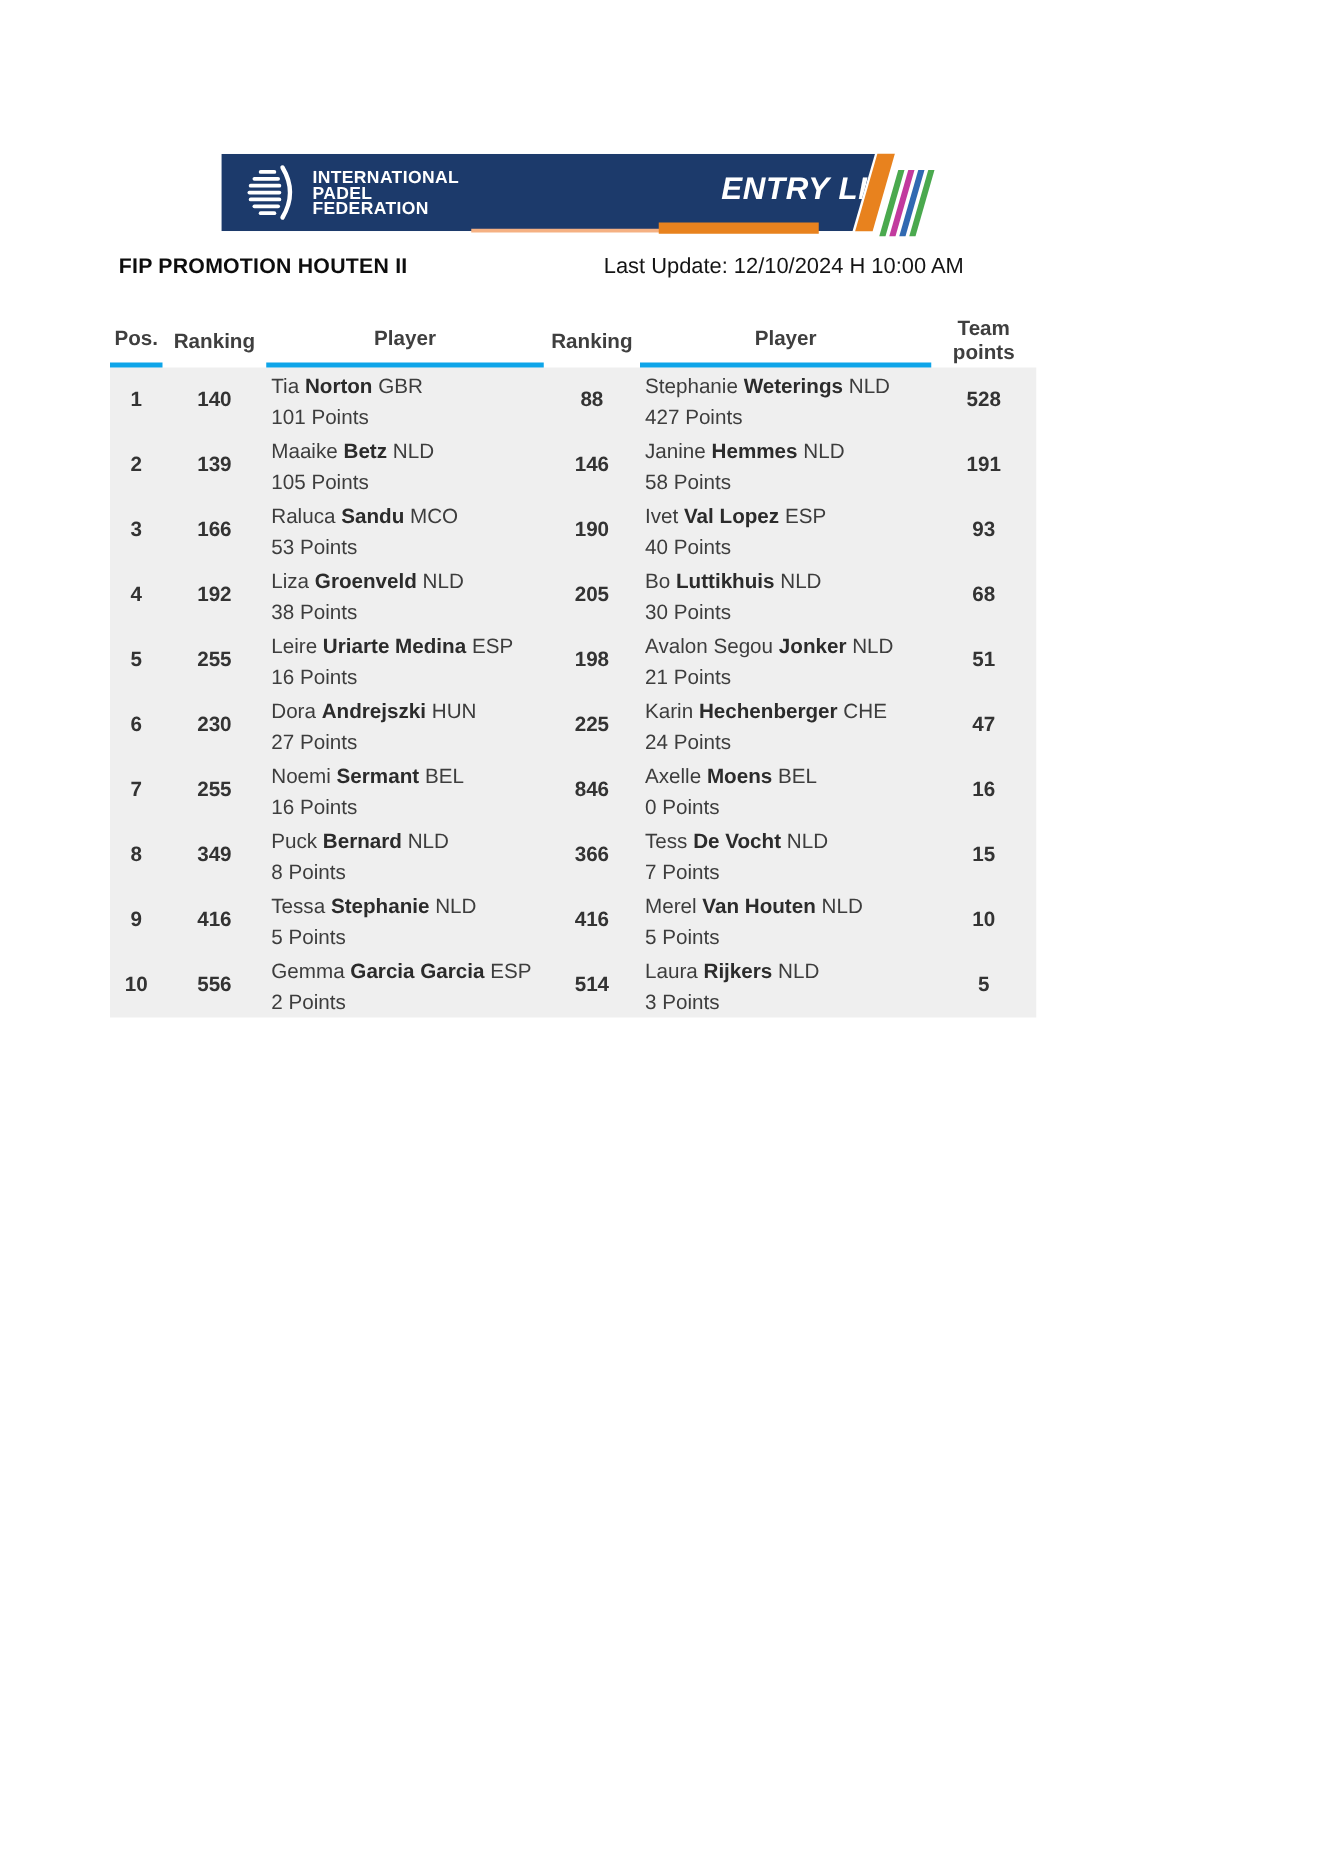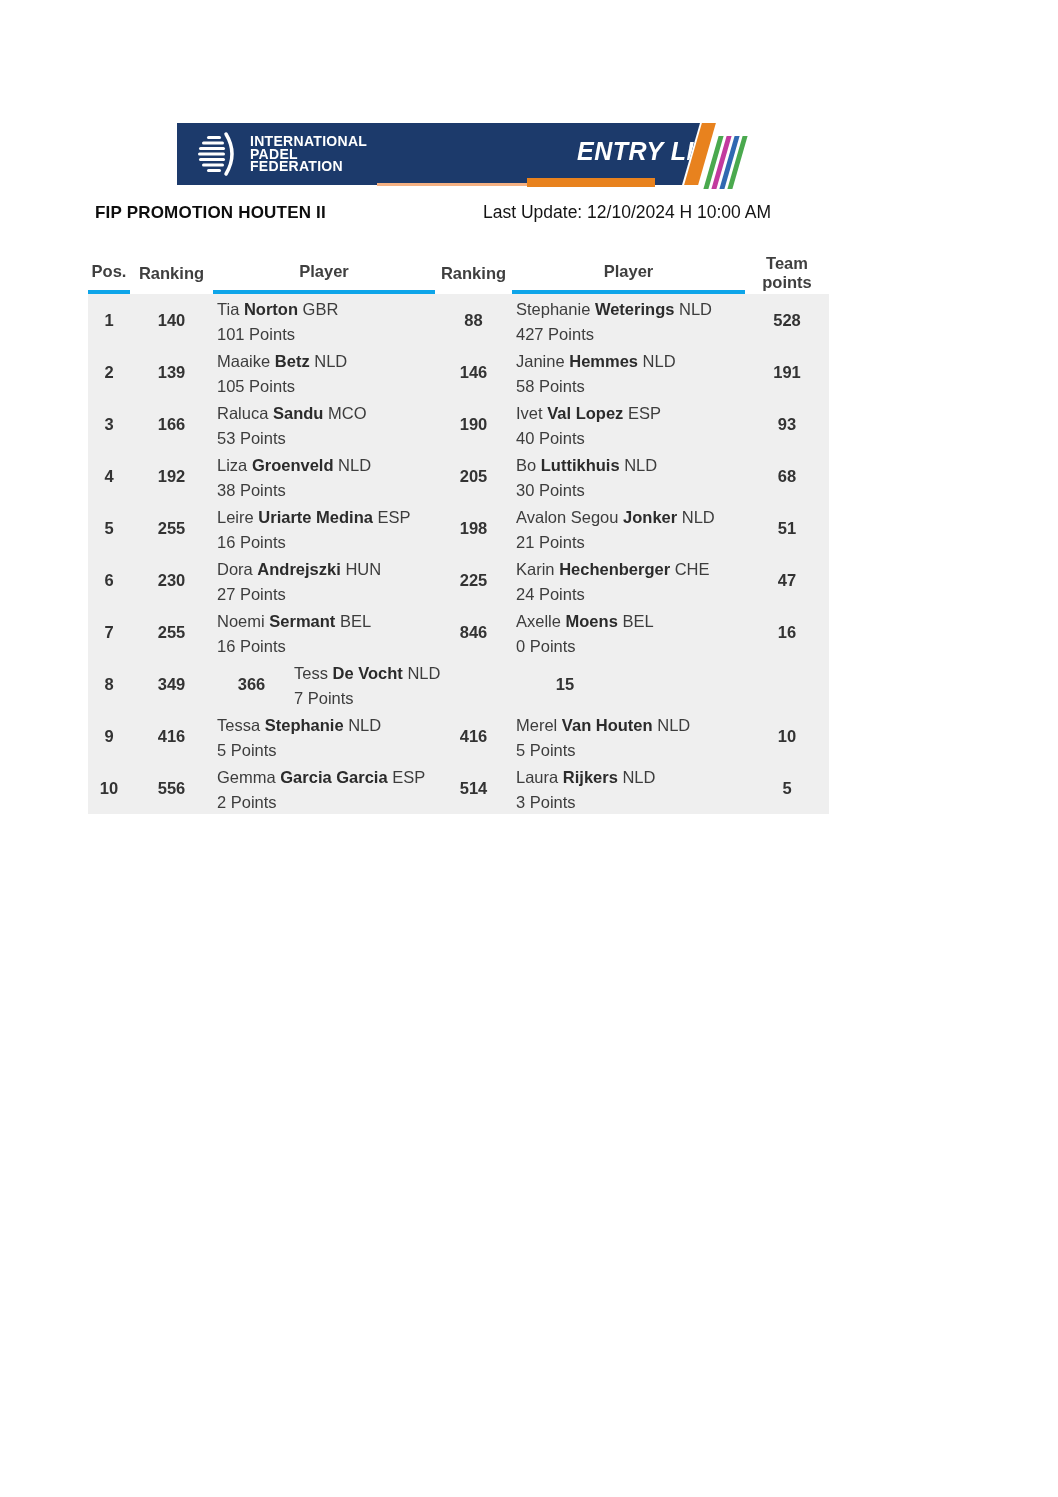--- a/index.html
+++ b/index.html
@@ -214,20 +214,24 @@
     <div class="c player w-player2">
       <div class="pname"><span>Axelle</span> <b>Moens</b> <span>BEL</span></div>
       <div class="ppoints">0 Points</div>
     </div>
     <div class="c center w-team">16</div>
   </div>
 
   <div class="trow">
     <div class="c center w-pos">8</div>
     <div class="c center w-rank1">349</div>
+    <div class="c player w-player1">
+      <div class="pname"><span>Puck</span> <b>Bernard</b> <span>NLD</span></div>
+      <div class="ppoints">8 Points</div>
+    </div>
     <div class="c center w-rank2">366</div>
     <div class="c player w-player2">
       <div class="pname"><span>Tess</span> <b>De Vocht</b> <span>NLD</span></div>
       <div class="ppoints">7 Points</div>
     </div>
     <div class="c center w-team">15</div>
   </div>
 
   <div class="trow">
     <div class="c center w-pos">9</div>

